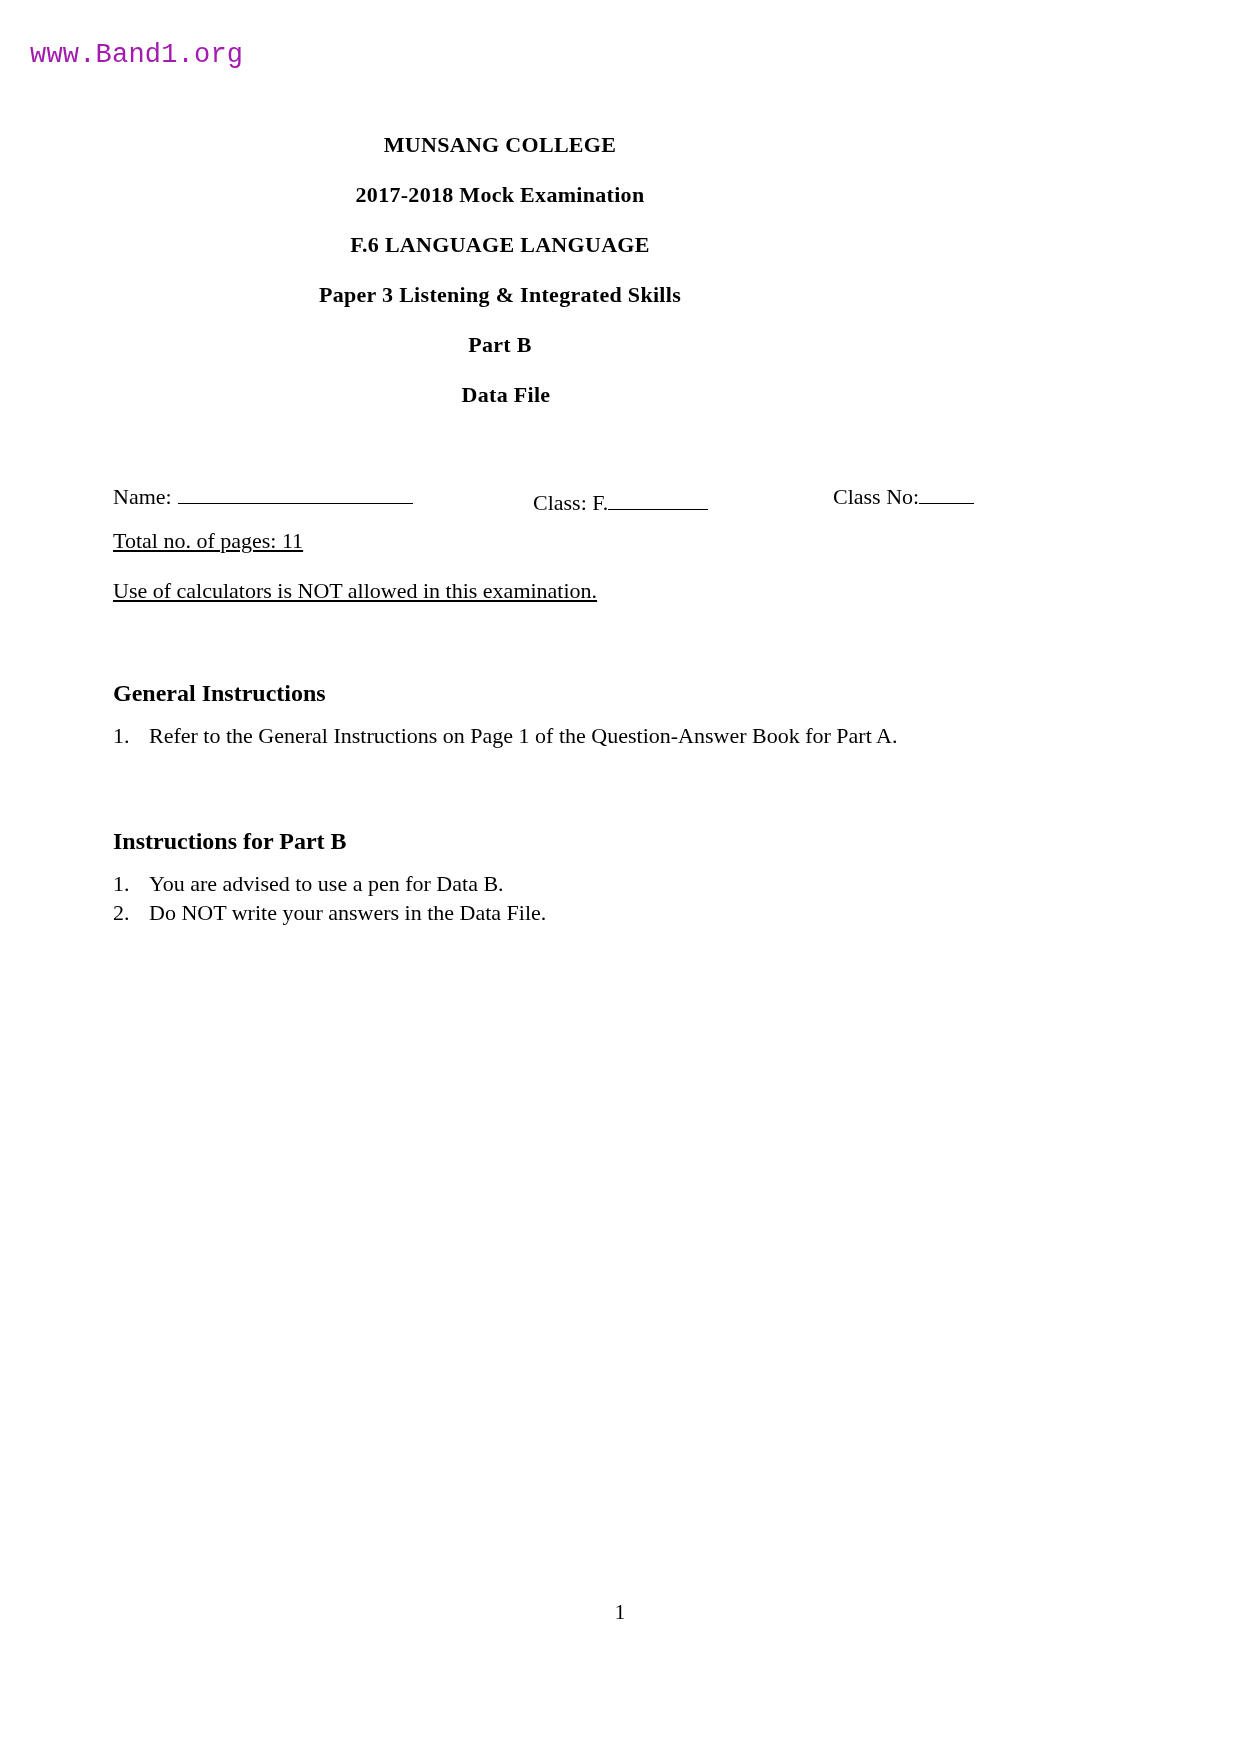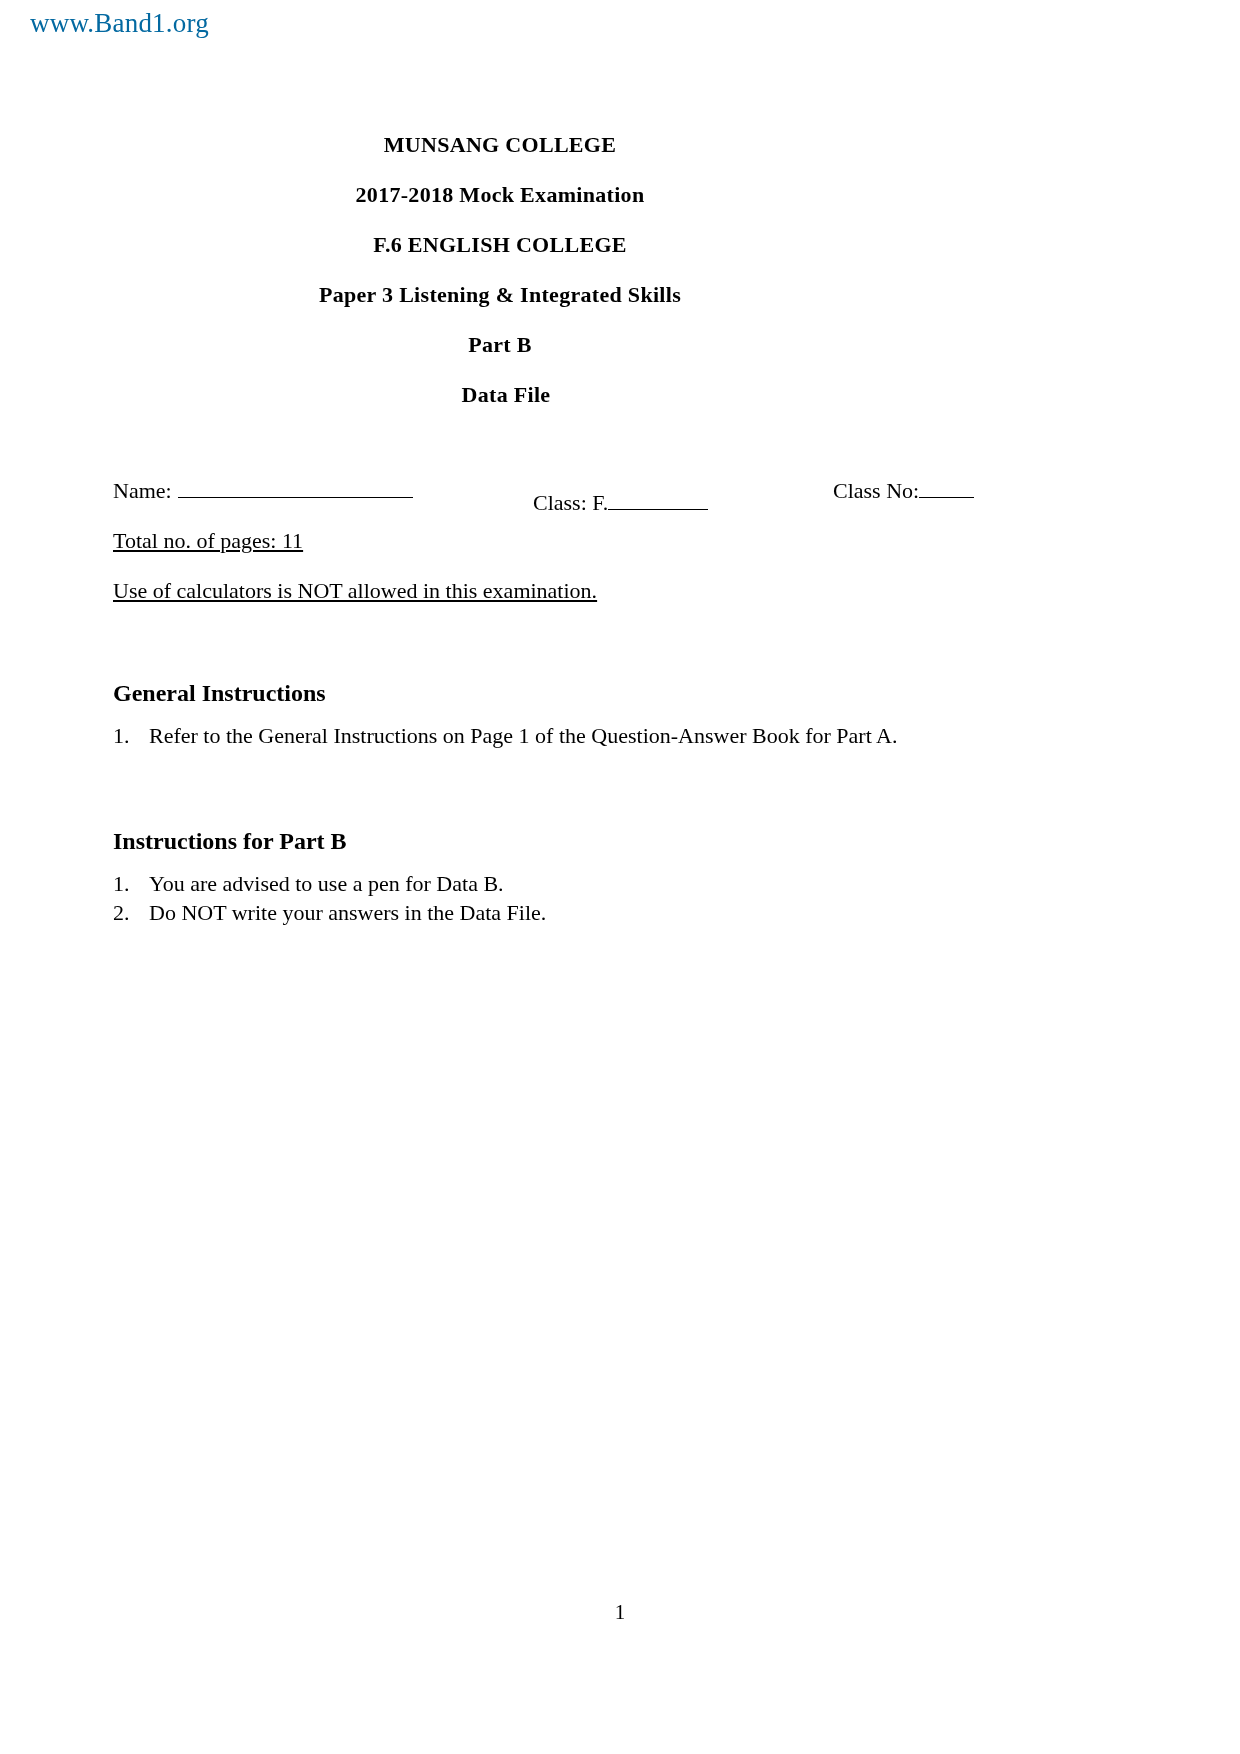--- a/index.html
+++ b/index.html
@@ -16,25 +16,25 @@
     overflow: hidden;
   }
   .page {
     position: relative;
     width: 1240px;
     height: 1754px;
     box-sizing: border-box;
   }
   .watermark {
     position: absolute;
-    top: 8px;
+    top: 40px;
     left: 30px;
-    font-family: Liberation Serif, serif;
+    font-family: Liberation Mono, monospace;
     font-size: 27px;
-    color: #0369a1;
+    color: #a21caf;
     letter-spacing: 0.2px;
   }
   .titles {
     position: absolute;
     top: 120px;
     left: 0;
     width: 1000px;
     text-align: center;
   }
   .titles .line {
@@ -48,21 +48,21 @@
 
   .fields {
     position: absolute;
     top: 478px;
     left: 113px;
     width: 1010px;
     font-size: 22px;
   }
   .fields-row {
     display: flex;
-    align-items: flex-start;
+    align-items: center;
   }
   .field-name { width: 420px; }
   .field-class { width: 300px; margin-top: 12px; }
   .field-classno { width: 280px; }
   .blank-long {
     display: inline-block;
     width: 235px;
     border-bottom: 1px solid #000;
     height: 1px;
     margin-left: 6px;
@@ -134,21 +134,21 @@
 </head>
 <body>
 
 <div class="page">
 
   <div class="watermark">www.Band1.org</div>
 
   <div class="titles">
     <div class="line">MUNSANG COLLEGE</div>
     <div class="line">2017-2018 Mock Examination</div>
-    <div class="line">F.6 ENGLISH COLLEGE</div>
+    <div class="line">F.6 LANGUAGE LANGUAGE</div>
     <div class="line">Paper 3 Listening &amp; Integrated Skills</div>
     <div class="line indent-a">Part B</div>
     <div class="line indent-b">Data File</div>
   </div>
 
   <div class="fields">
     <div class="fields-row">
       <div class="field-name">
         <span>Name:</span><span class="blank-long"></span>
       </div>

